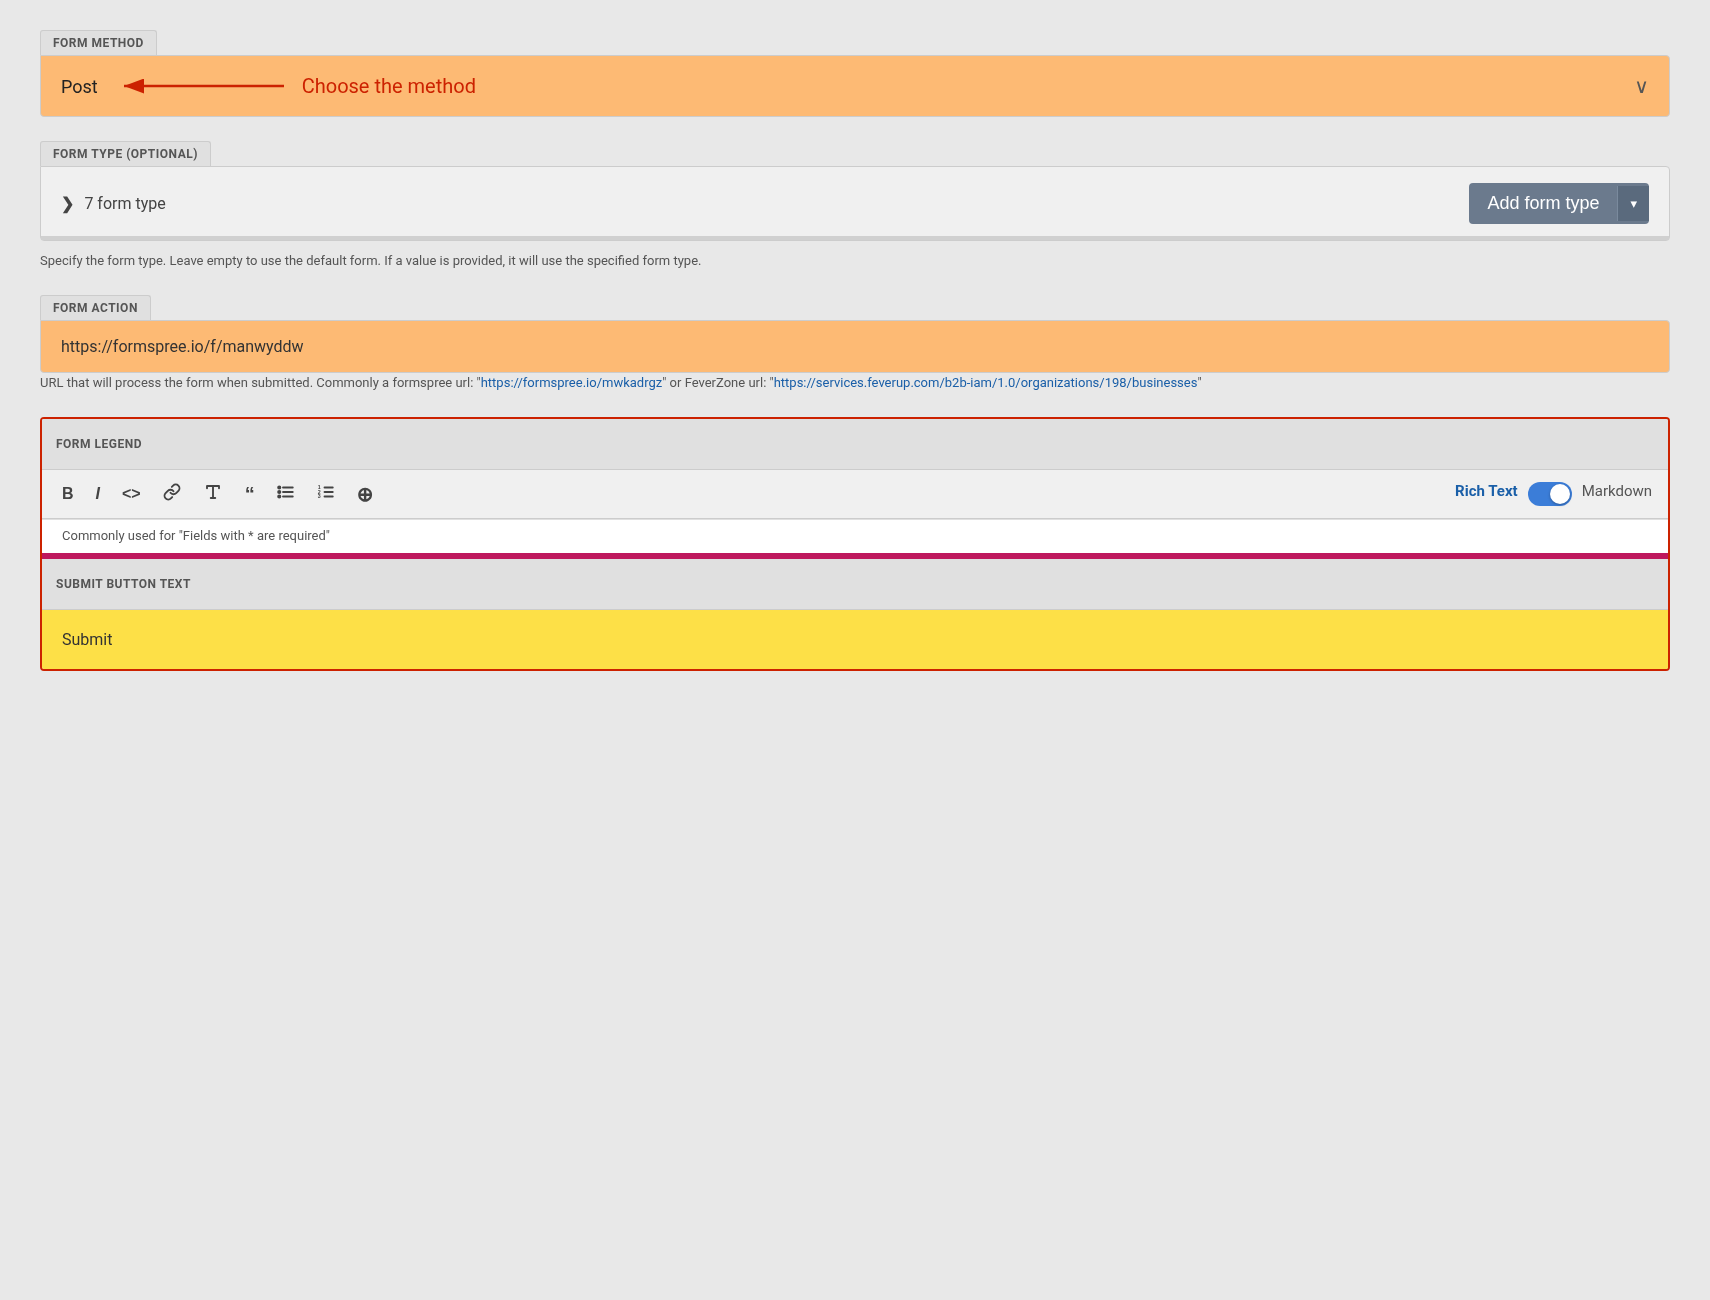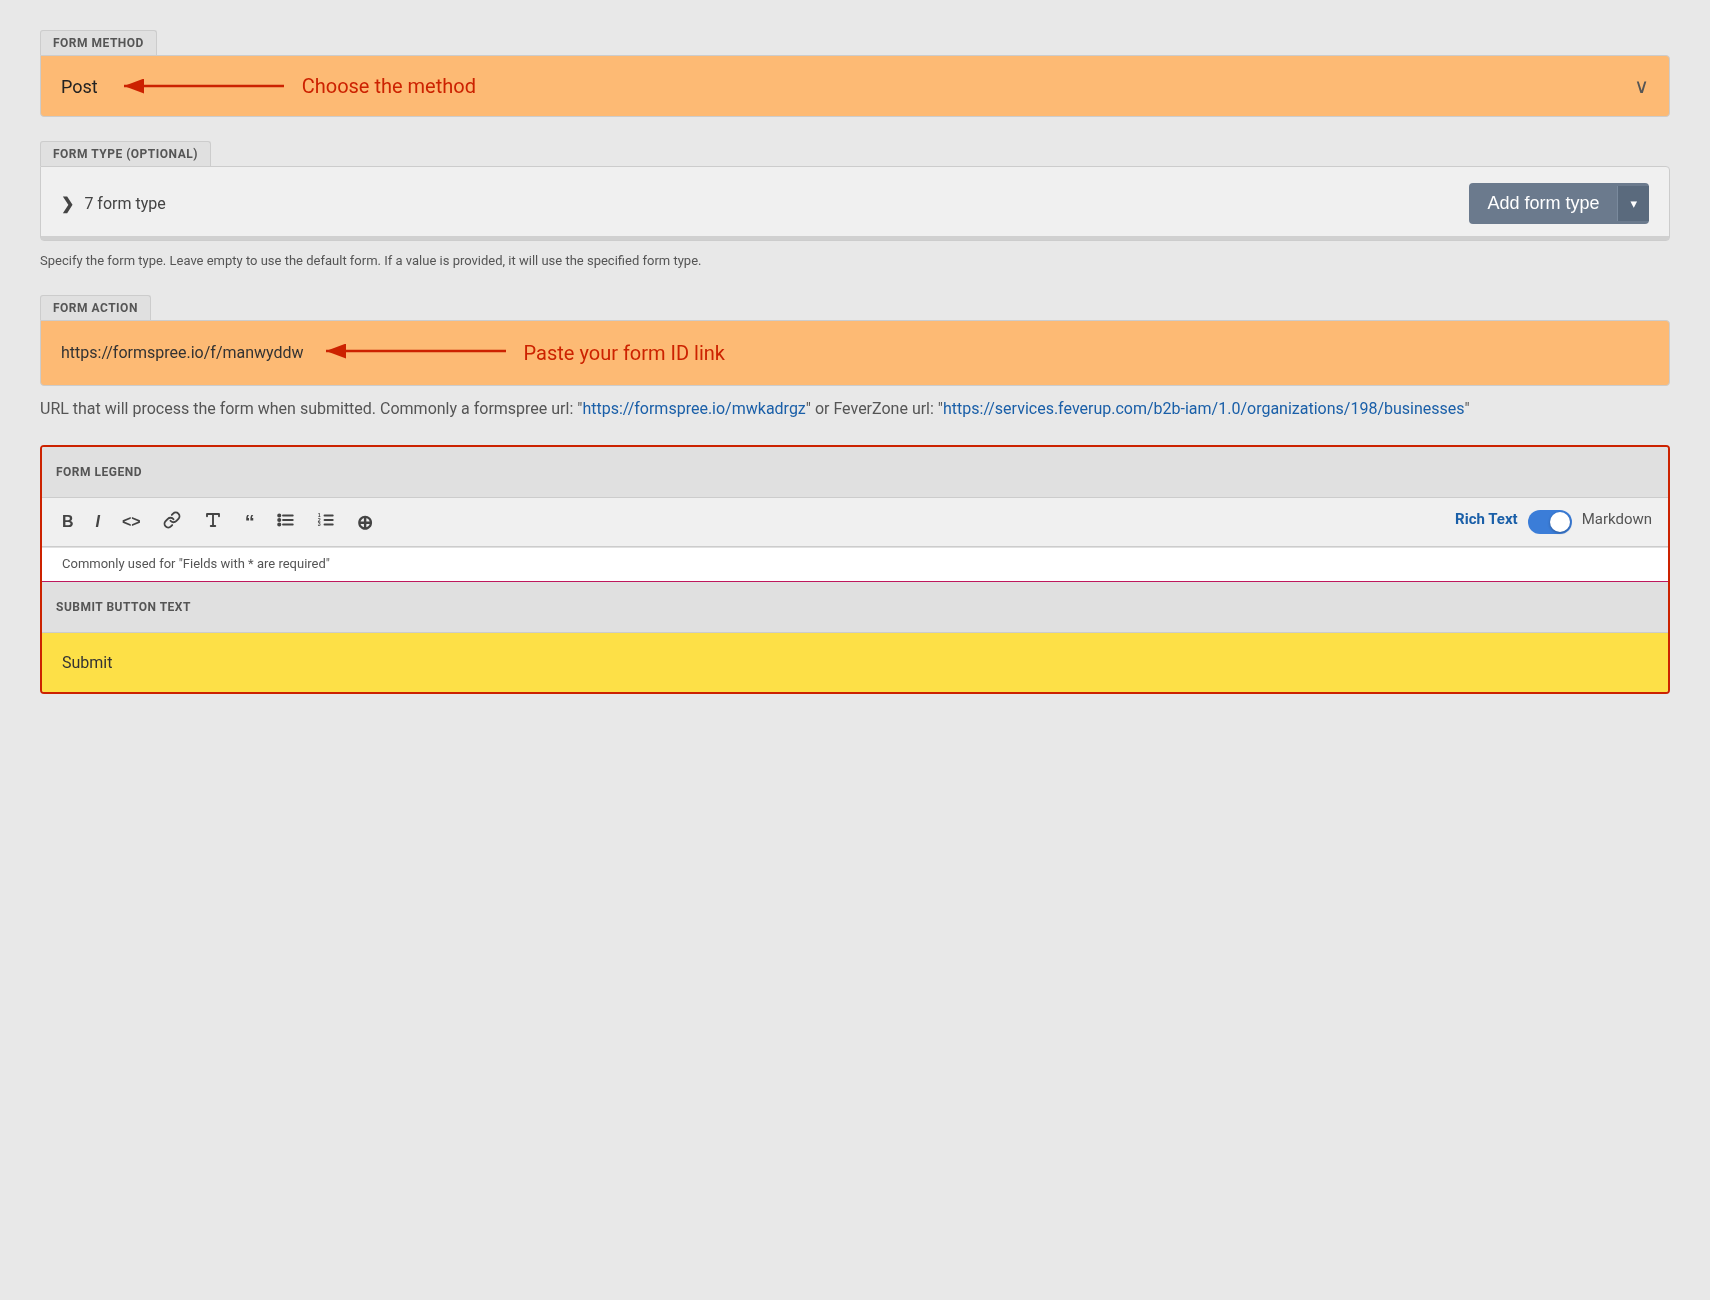--- a/index.html
+++ b/index.html
@@ -158,23 +158,22 @@
       align-items: center;
       gap: 8px;
     }
 
     .action-arrow svg {
       width: 200px;
       height: 28px;
     }
 
     .url-hint {
-      font-size: 16px;
-      color: #555;
-      margin-top: 10px;
+      font-size: 13px;
+      color: #555;
       line-height: 1.6;
     }
 
     .url-hint a, .url-hint span.link {
       color: #1a5fa8;
       text-decoration: none;
     }
 
     
     .legend-outer {
@@ -268,21 +267,21 @@
     .legend-hint {
       font-size: 13px;
       color: #555;
       padding: 8px 20px 10px;
       background: #fff;
       border-top: 1px solid #e0e0e0;
     }
 
     
     .submit-section {
-      border-top: 1px solid #be185d;
+      border-top: 6px solid #be185d;
     }
 
     .submit-header-row {
       background: #e0e0e0;
       border-bottom: 1px solid #ccc;
       padding: 0;
     }
 
     .submit-section-header {
       display: inline-block;
@@ -358,33 +357,20 @@
     <div class="type-separator"></div>
   </div>
   <p class="hint-text">Specify the form type. Leave empty to use the default form. If a value is provided, it will use the specified form type.</p>
 </div>
 
 <div class="section-block">
   <div class="section-header">FORM ACTION</div>
   <div class="section-body">
     <div class="action-row">
       <span class="action-url">https://formspree.io/f/manwyddw</span>
-      <div class="action-annotation">
-        <div class="action-arrow">
-          <svg viewBox="0 0 200 28">
-            <defs>
-              <marker id="arrowhead2" markerWidth="8" markerHeight="6" refX="8" refY="3" orient="auto">
-                <polygon points="0 0, 8 3, 0 6" fill="#cc2200"></polygon>
-              </marker>
-            </defs>
-            <line x1="190" y1="14" x2="10" y2="14" stroke="#cc2200" stroke-width="2.5" marker-end="url(#arrowhead2)"></line>
-          </svg>
-        </div>
-        <span class="annotation-text">Paste your form ID link</span>
-      </div>
     </div>
   </div>
   <p class="url-hint">
     <span>URL that will process the form when submitted. Commonly a formspree url: "</span><span class="link">https://formspree.io/mwkadrgz</span><span>" or FeverZone url: "</span><span class="link">https://services.feverup.com/b2b-iam/1.0/organizations/198/businesses</span><span>"</span>
   </p>
 </div>
 
 <div class="legend-outer">
 
   <div class="submit-header-row">

